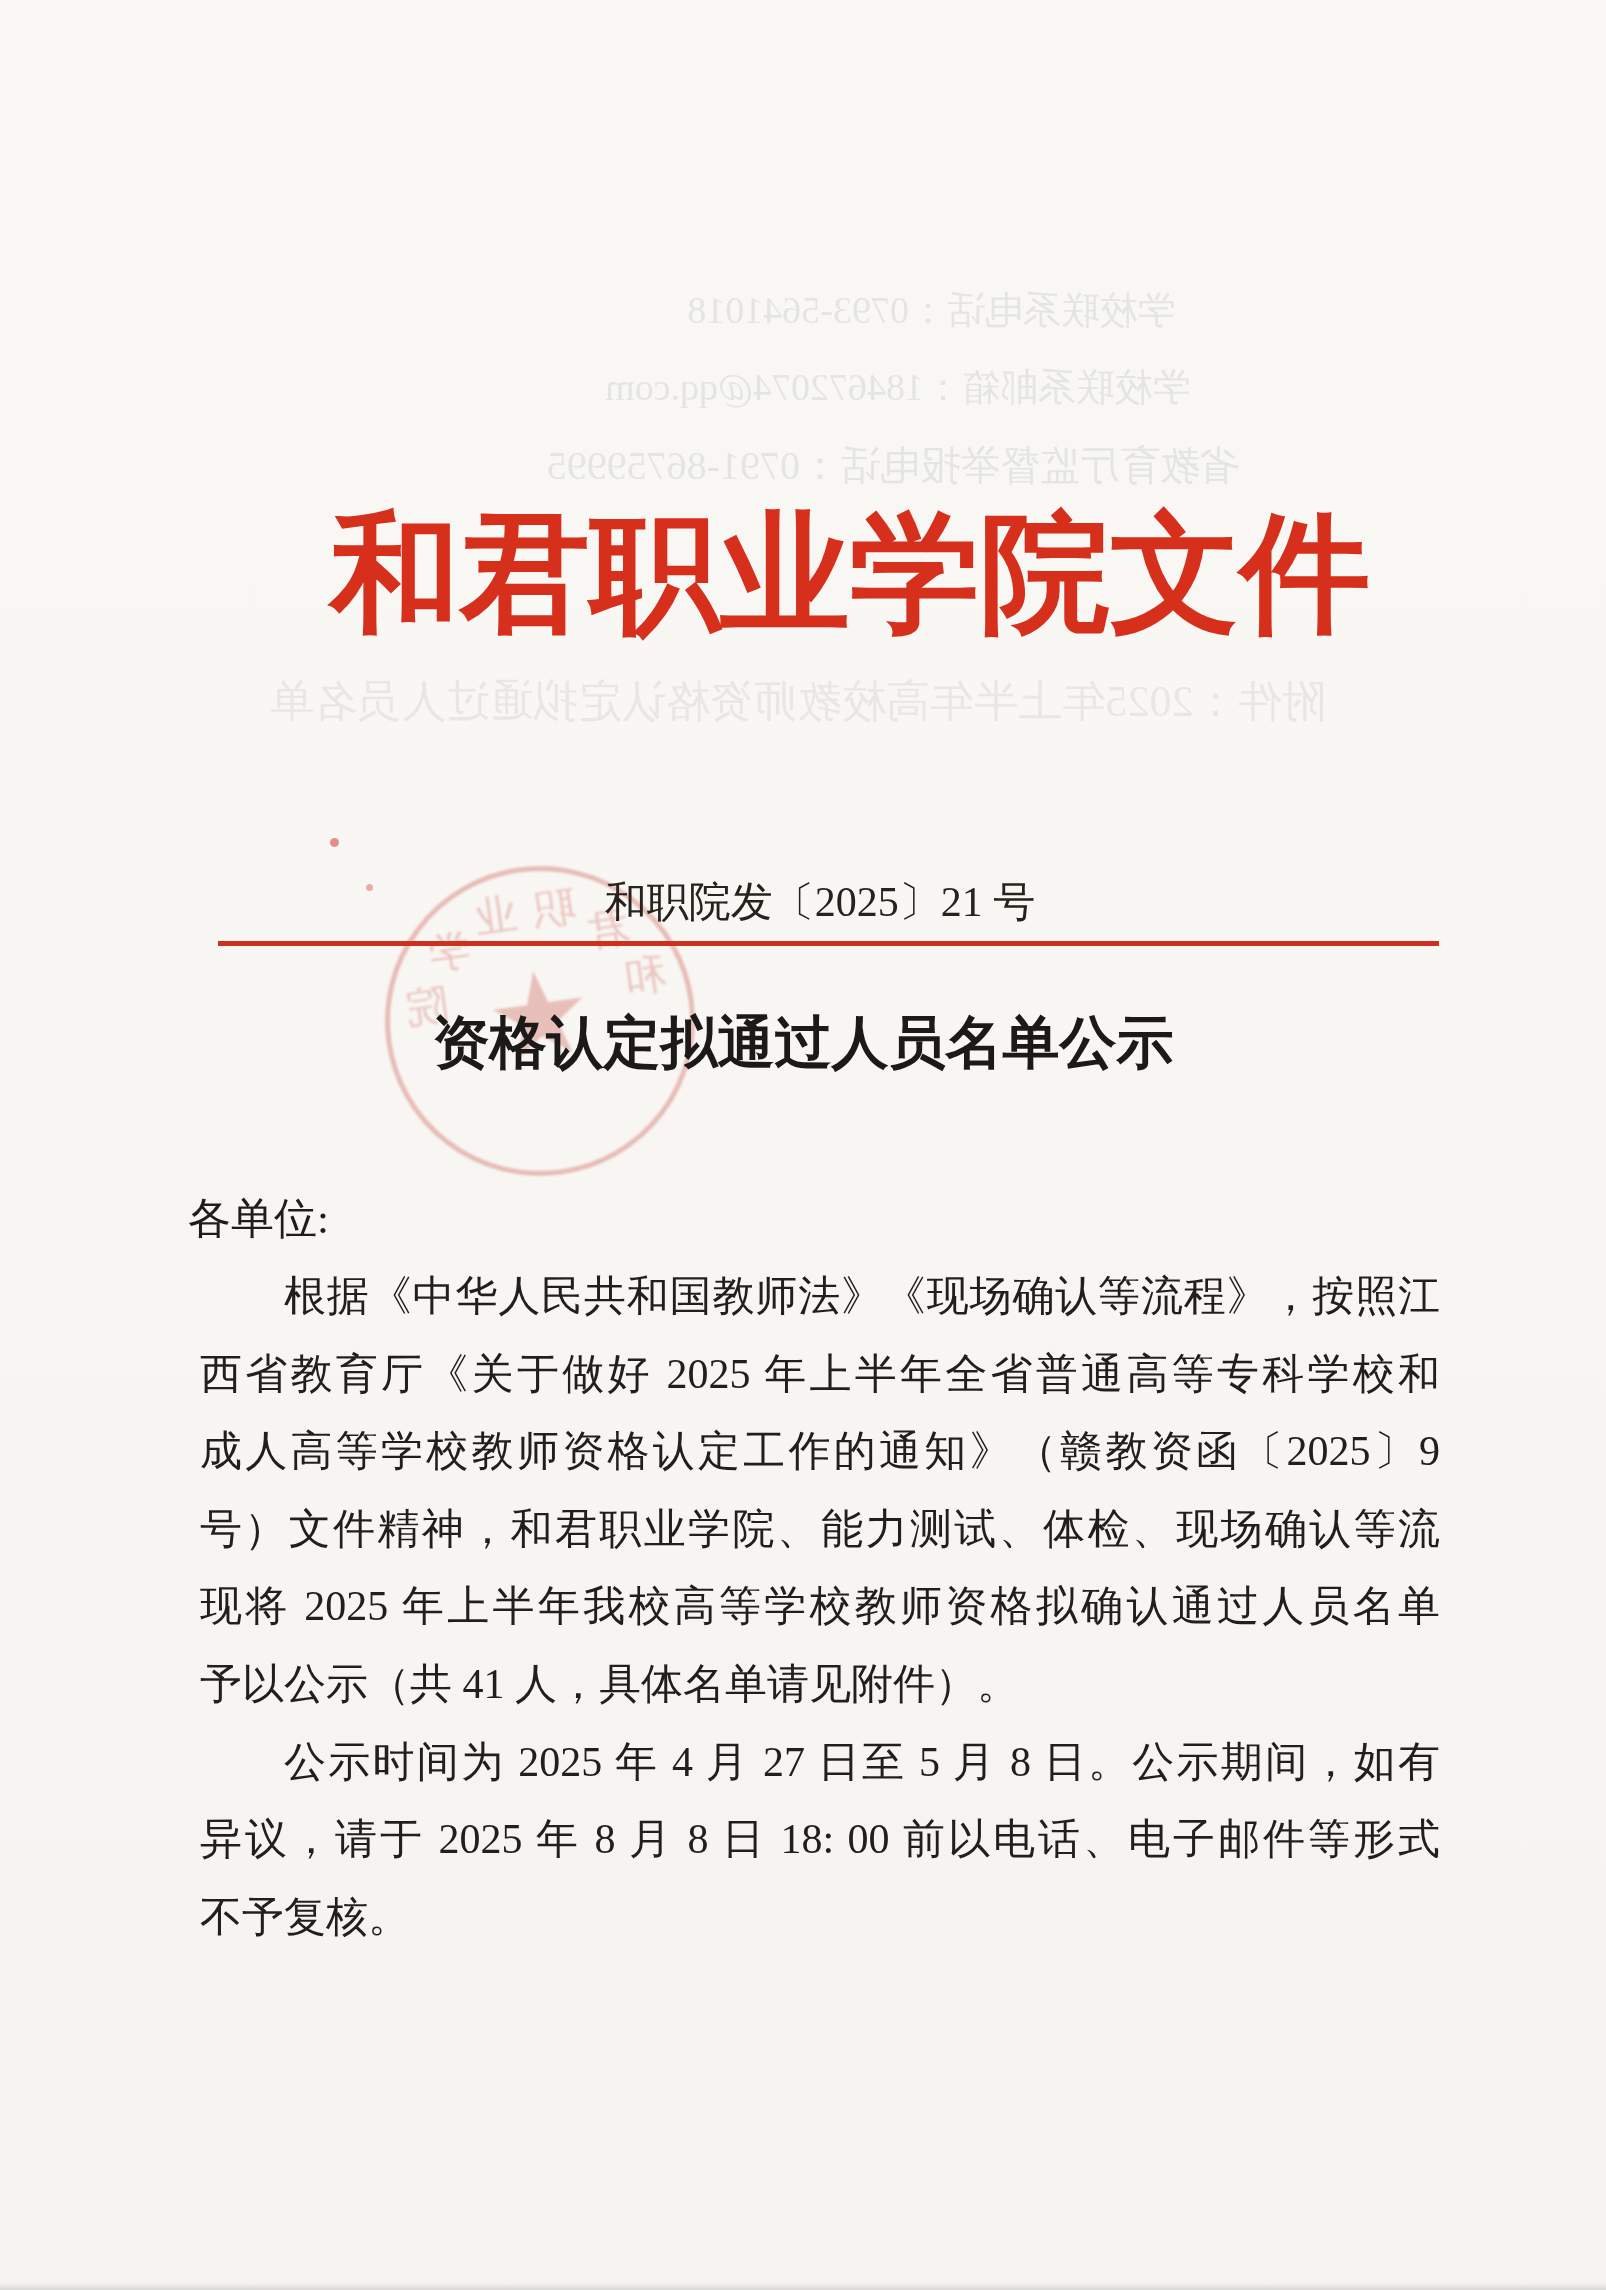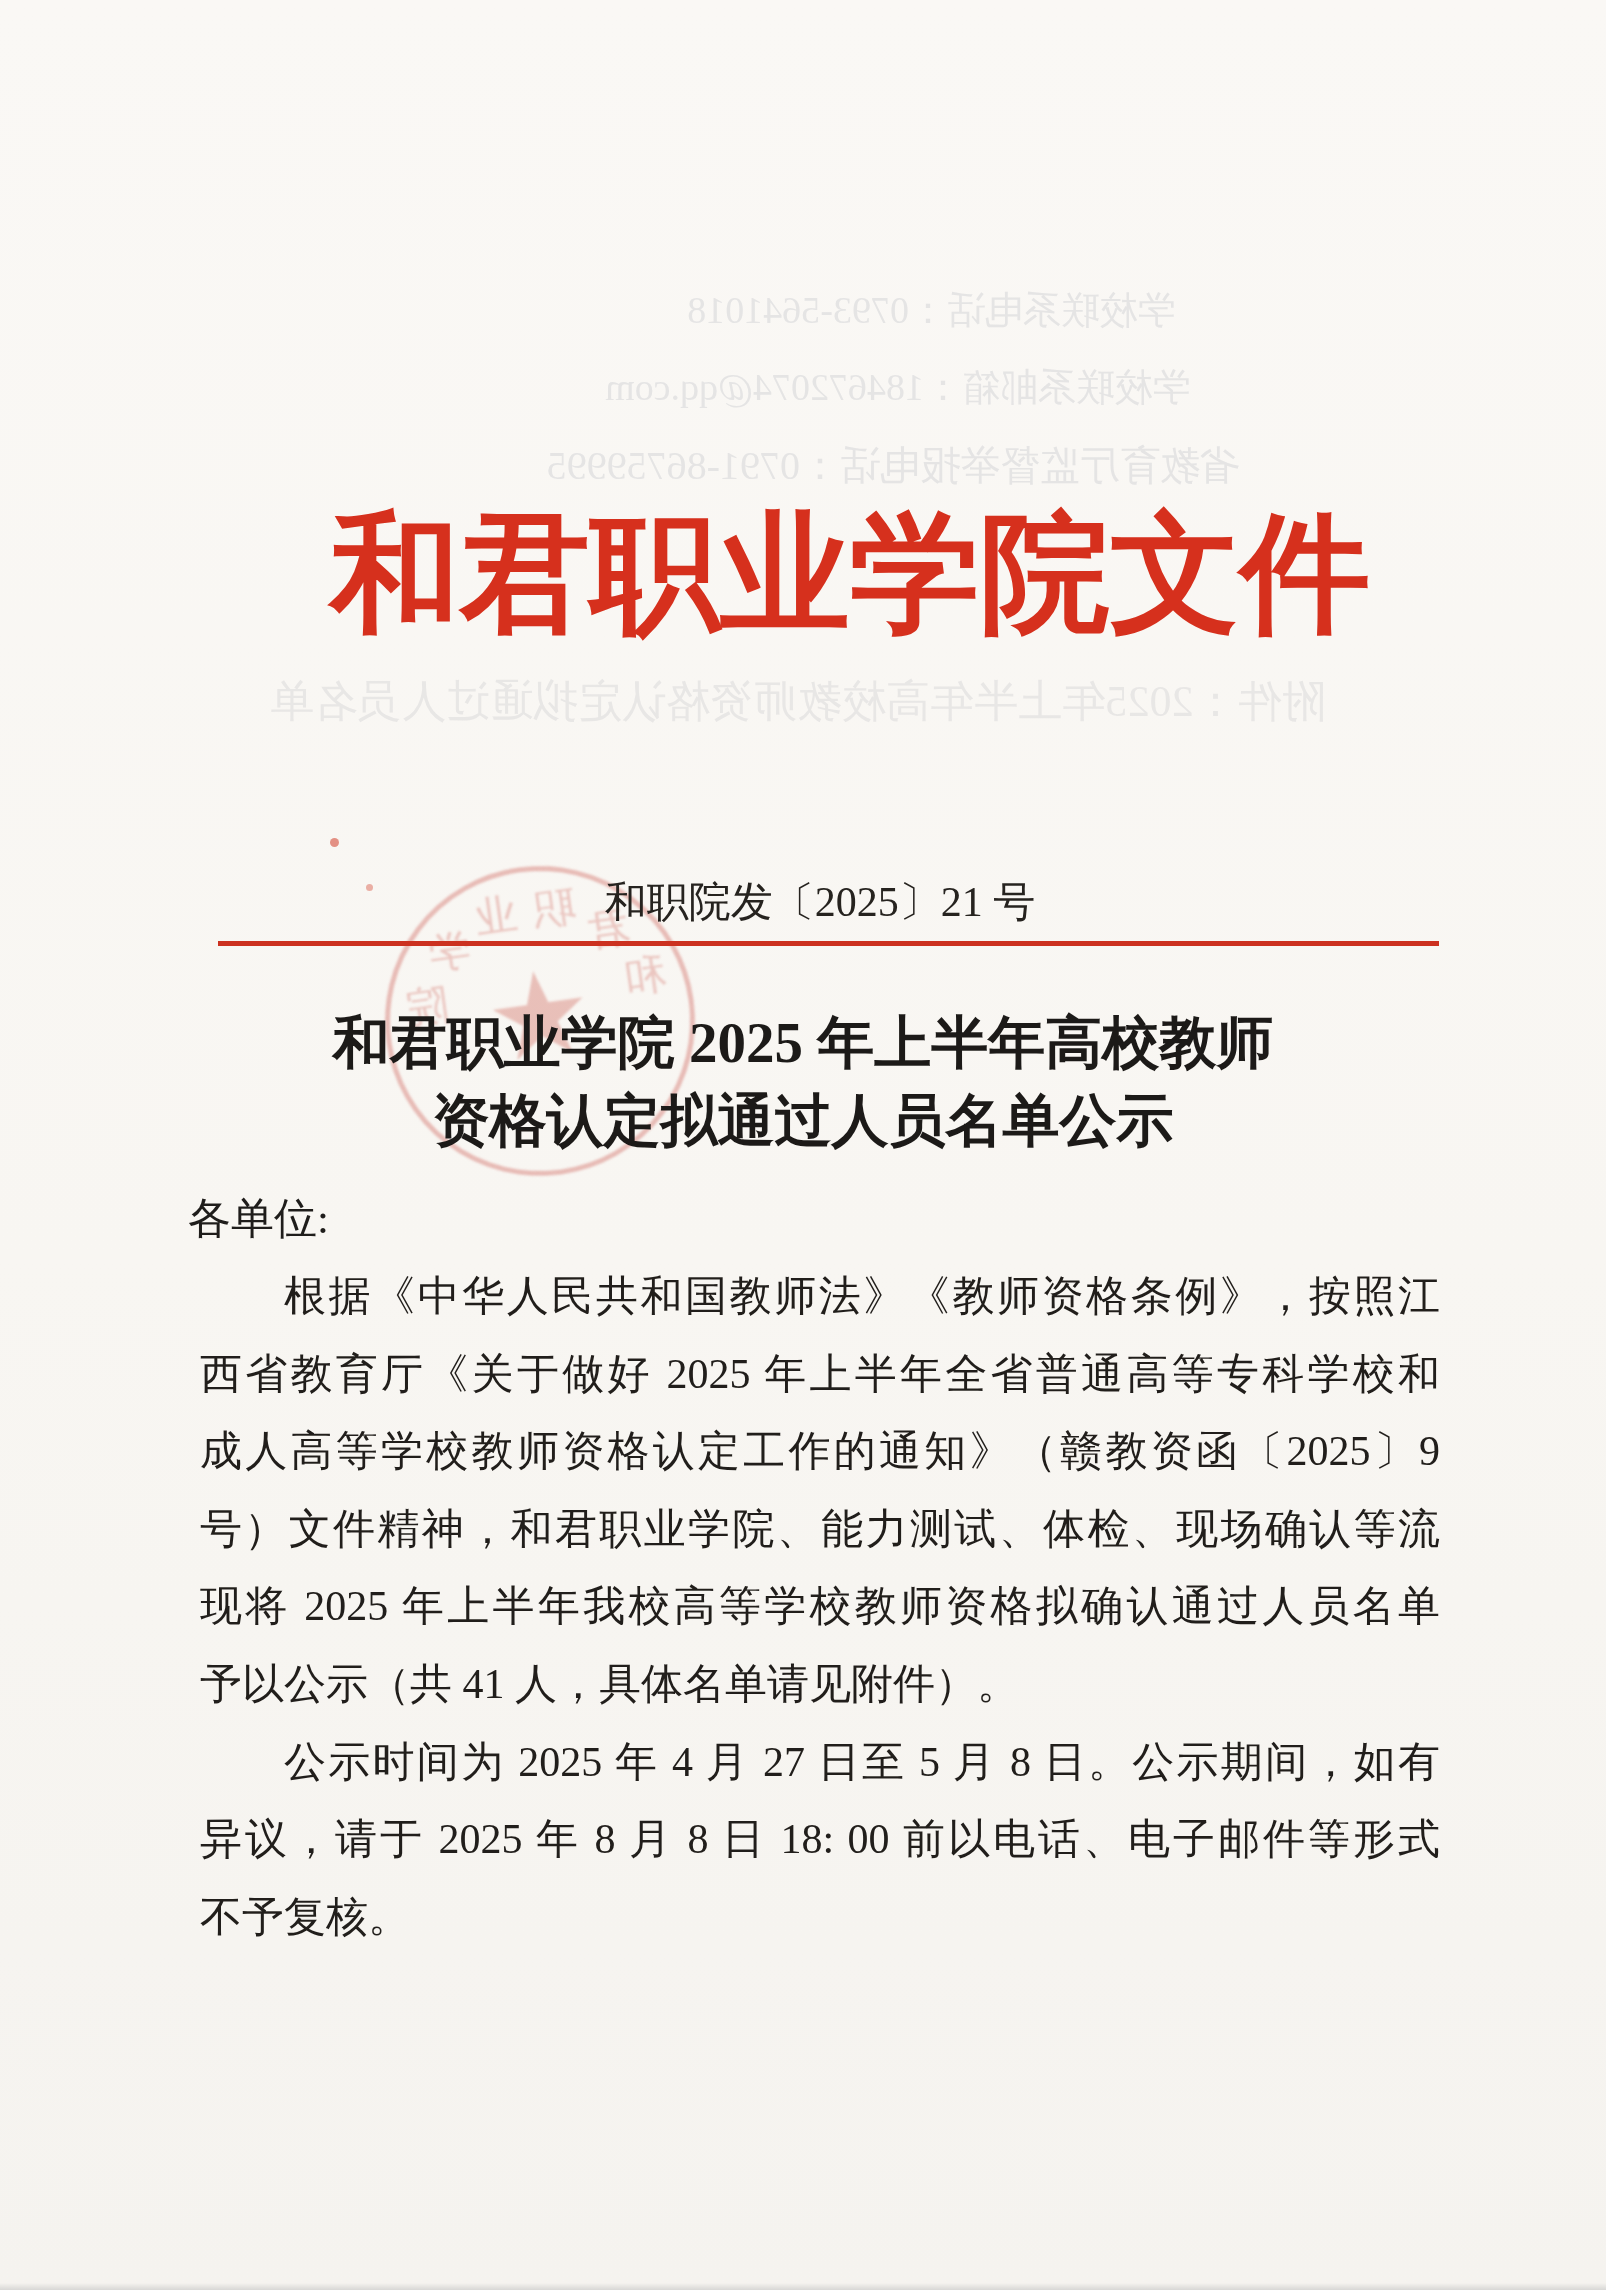--- a/index.html
+++ b/index.html
@@ -128,28 +128,27 @@
   <div class="speck s1"></div>
   <div class="speck s2"></div>
 
   <div class="letterhead">和君职业学院文件</div>
 
   <div class="docnum">和职院发〔2025〕21 号</div>
 
   <div class="rule"></div>
 
   <div class="doctitle">
-    <div>和君职业学院 2025 年上半年高校教师</div>
     <div>资格认定拟通过人员名单公示</div>
   </div>
 
   <div class="salutation">各单位:</div>
 
   <div class="bodytext">
-    <div class="bl ind">根据《中华人民共和国教师法》《教师资格条例》，按照江</div>
+    <div class="bl ind">根据《中华人民共和国教师法》《现场确认等流程》，按照江</div>
     <div class="bl">西省教育厅《关于做好 2025 年上半年全省普通高等专科学校和</div>
     <div class="bl">成人高等学校教师资格认定工作的通知》（赣教资函〔2025〕9</div>
     <div class="bl">号）文件精神，和君职业学院、能力测试、体检、现场确认等流程，</div>
     <div class="bl">现将 2025 年上半年我校高等学校教师资格拟确认通过人员名单</div>
     <div class="bl end">予以公示（共 41 人，具体名单请见附件）。</div>
     <div class="bl ind">公示时间为 2025 年 4 月 27 日至 5 月 8 日。公示期间，如有</div>
     <div class="bl">异议，请于 2025 年 8 月 8 日 18: 00 前以电话、电子邮件等形式</div>
     <div class="bl end">不予复核。</div>
   </div>
 

